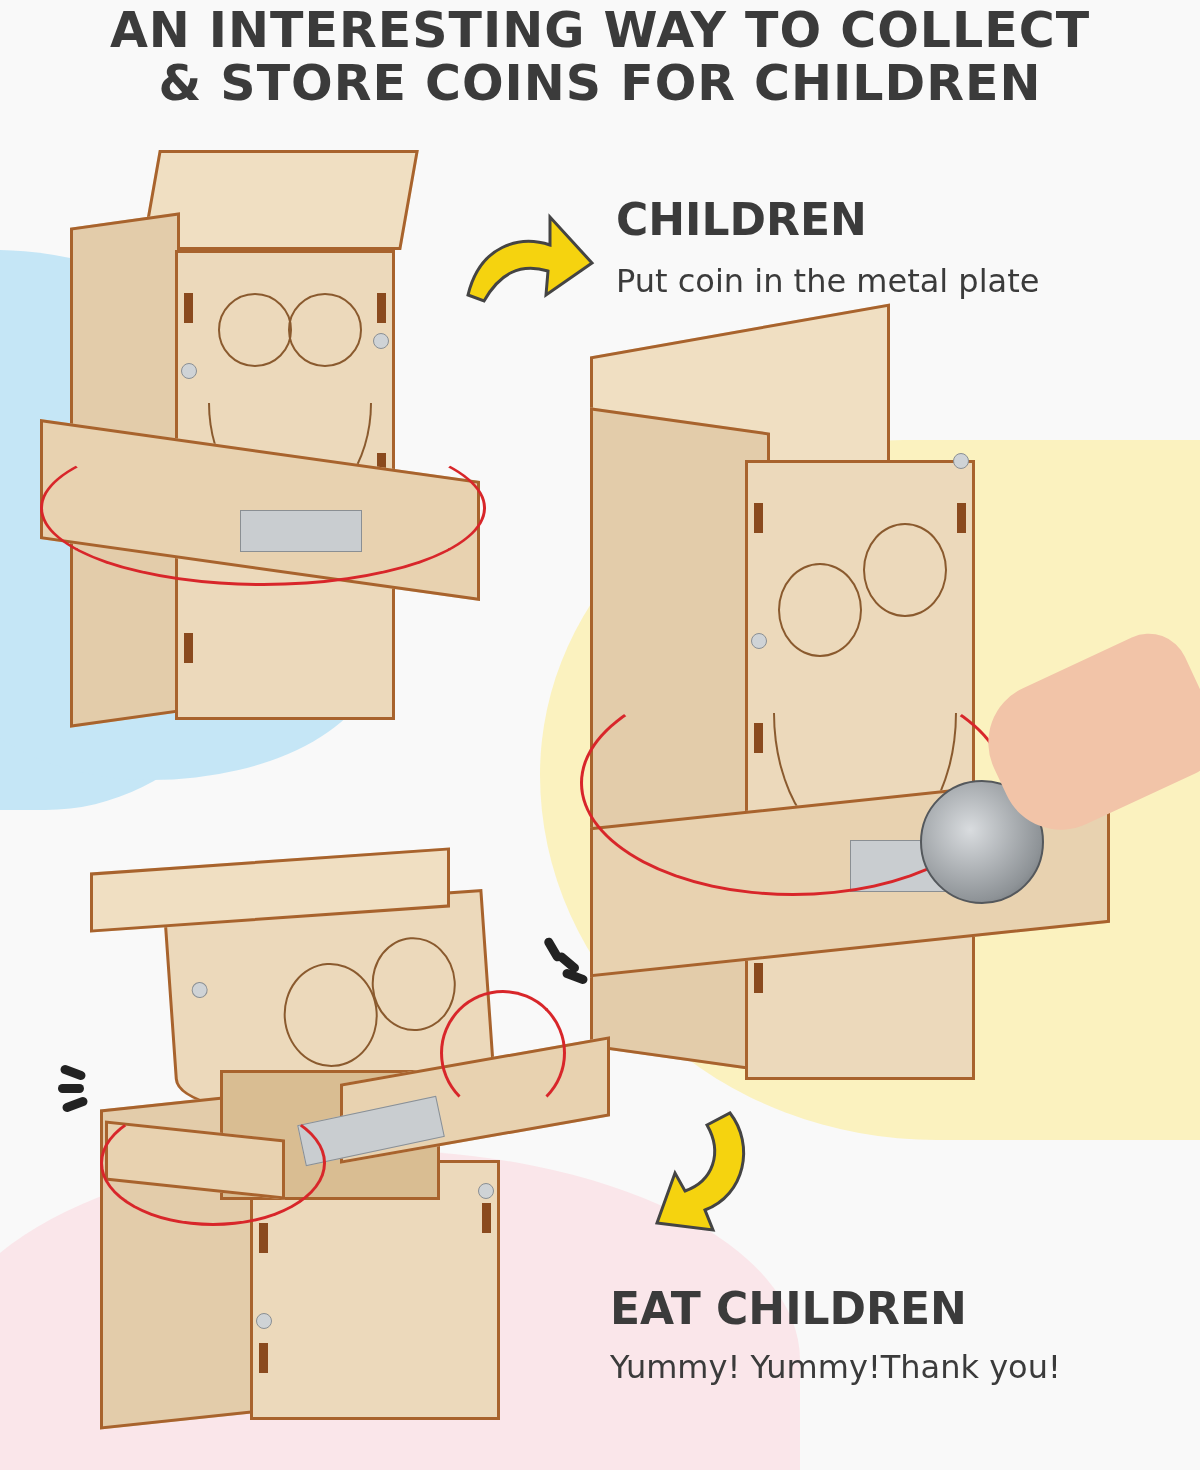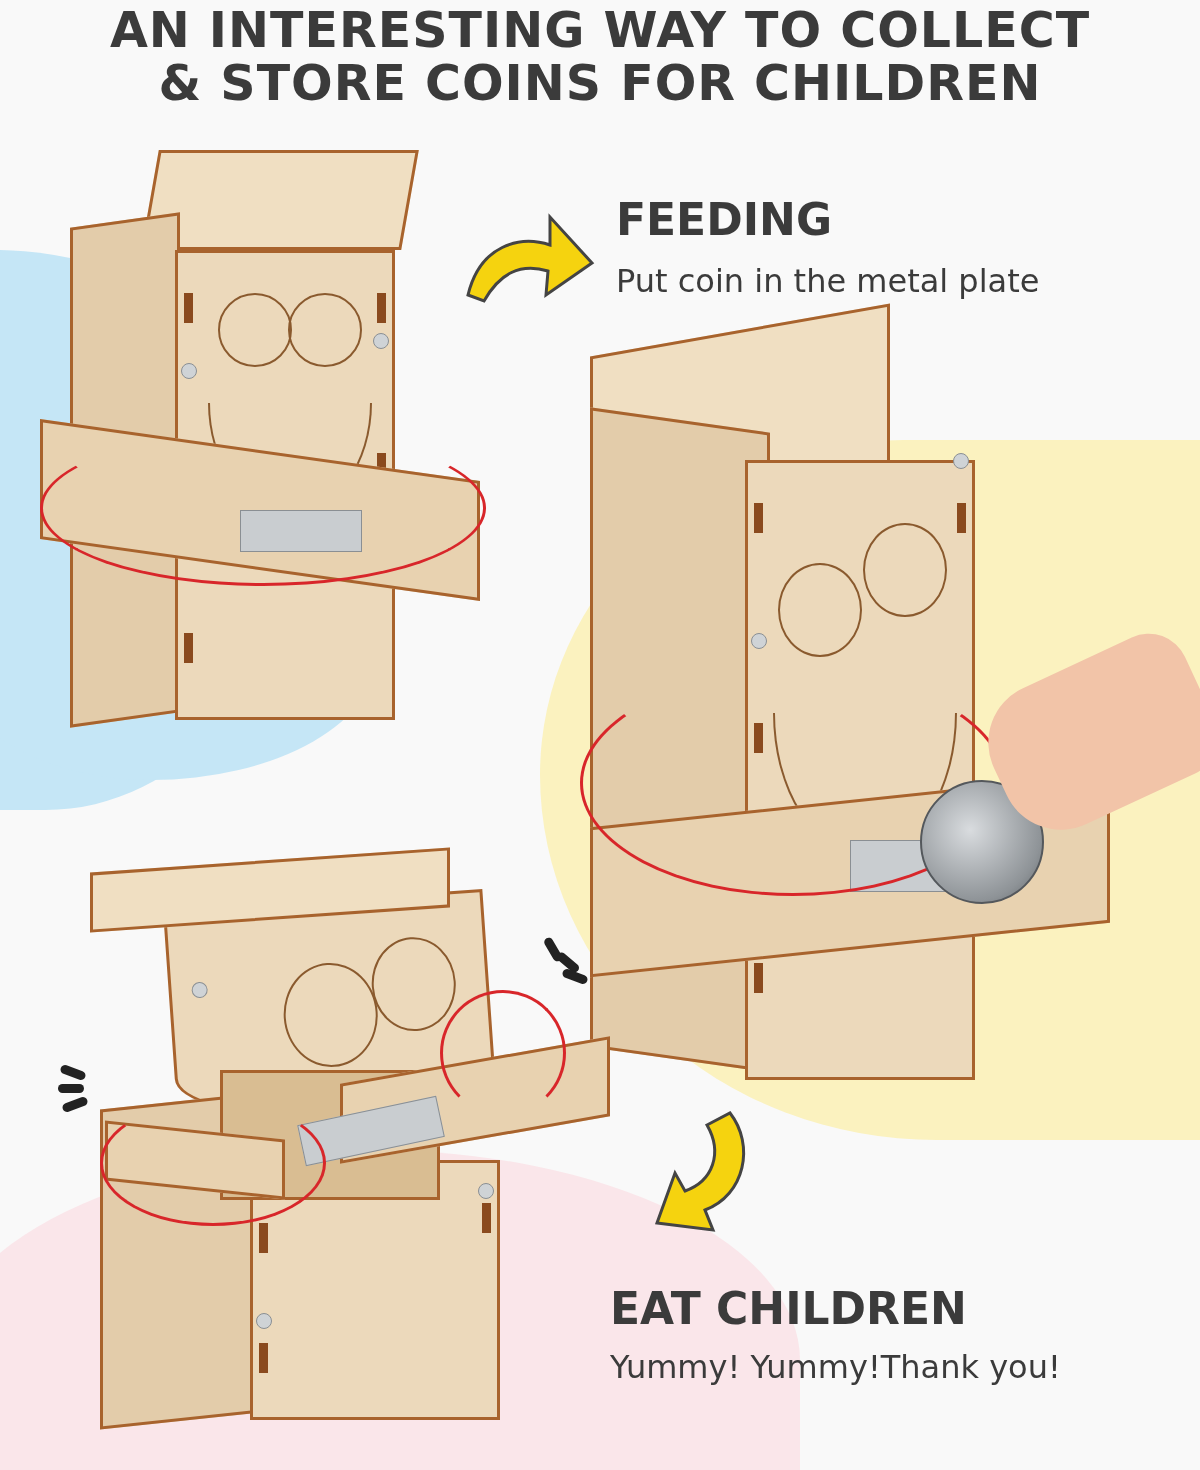--- a/index.html
+++ b/index.html
@@ -59,21 +59,21 @@
   </div>
   <div class="tray" style="left:0;top:300px;width:440px;height:120px;transform:skewY(8deg);"></div>
   <div class="plate" style="left:200px;top:360px;width:120px;height:40px;"></div>
   <div class="wire" style="left:0;top:280px;width:440px;height:150px;border-top-color:transparent;"></div>
 </div>
 
 <svg class="arrow" style="left:460px;top:205px;" width="140" height="100" viewBox="0 0 140 100">
   <path d="M8 90 C20 40 60 30 90 40 L90 12 L132 58 L86 90 L88 66 C60 58 40 68 24 96 Z" fill="#f5d30f" stroke="#444" stroke-width="3"></path>
 </svg>
 
-<div class="heading" style="left:616px;top:194px;">FEEDING</div>
+<div class="heading" style="left:616px;top:194px;">CHILDREN</div>
 <div class="sub" style="left:616px;top:262px;">Put coin in the metal plate</div>
 
 <div class="toy" style="left:560px;top:330px;width:640px;height:760px;">
   <div class="top" style="left:30px;top:0;width:300px;height:170px;transform:skewY(-10deg);"></div>
   <div class="side" style="left:30px;top:90px;width:180px;height:640px;transform:skewY(8deg);"></div>
   <div class="face" style="left:185px;top:130px;width:230px;height:620px;">
     <div class="slot" style="left:6px;top:40px;"></div>
     <div class="slot" style="left:6px;top:260px;"></div>
     <div class="slot" style="left:6px;top:500px;"></div>
     <div class="slot" style="right:6px;top:40px;"></div>

